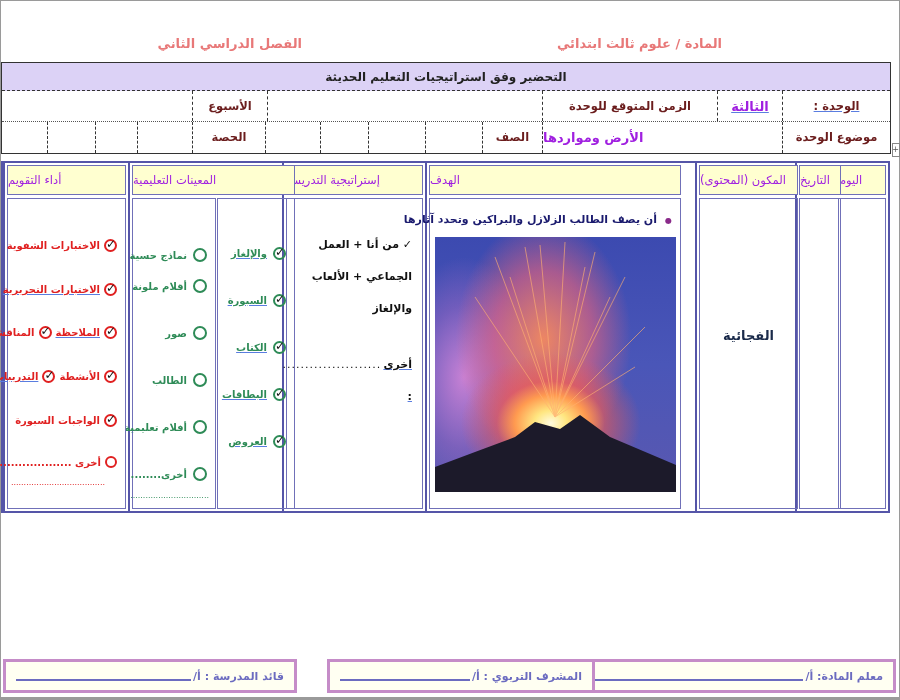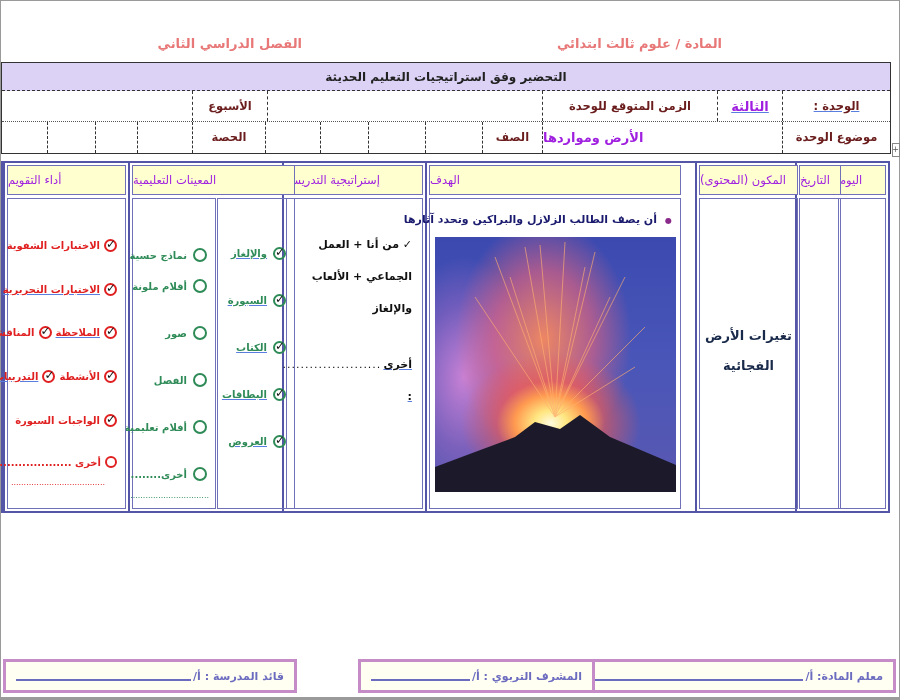--- a/index.html
+++ b/index.html
@@ -104,21 +104,20 @@
 
   <div class="col" style="right:45px;width:48px;">
     <div class="col-head">التاريخ</div>
     <div class="col-body"></div>
   </div>
 
   <div class="col" style="right:88px;width:105px;">
     <div class="col-head">المكون (المحتوى)</div>
     <div class="col-body">
       <div class="component">
-        <div>تغيرات الأرض</div>
         <div>الفجائية</div>
       </div>
     </div>
   </div>
 
   <div class="col" style="right:205px;width:258px;">
     <div class="col-head">الهدف</div>
     <div class="col-body">
       <div class="goal">أن يصف الطالب الزلازل والبراكين وتحدد آثارها</div>
       <div class="volcano">
@@ -188,21 +187,21 @@
       <div class="res-item" style="top:80px;">
           <span class="circ-green"></span>
           <span>أقلام ملونة</span>
         </div>
       <div class="res-item" style="top:127px;">
           <span class="circ-green"></span>
           <span>صور</span>
         </div>
       <div class="res-item" style="top:174px;">
           <span class="circ-green"></span>
-          <span>الفصل</span>
+          <span>الطالب</span>
         </div>
       <div class="res-item" style="top:221px;">
           <span class="circ-green"></span>
           <span>أفلام تعليمية</span>
         </div>
       <div class="res-item" style="top:268px;margin-left:40px;">
           <span class="circ-green"></span>
           <span>أخرى........</span>
         </div>
       <div class="res-item" style="top:292px;right:6px;font-weight:normal;font-size:8px;">...............................</div>
@@ -242,20 +241,20 @@
         </div>
       <div class="eval-item" style="top:279px;right:20px;font-weight:normal;font-size:8px;">.....................................</div>
     </div>
   </div>
 </div>
 
 <div class="sig" style="right:4px;width:316px;">
   <span>معلم المادة: أ/</span>
     <span class="line"></span>
 </div>
-<div class="sig" style="right:305px;width:237px;">
+<div class="sig" style="right:305px;width:268px;">
   <span>المشرف التربوي : أ/</span>
     <span class="line"></span>
 </div>
 <div class="sig" style="right:603px;width:294px;">
   <span>قائد المدرسة : أ/</span>
     <span class="line"></span>
 </div>
 
 </body></html>

